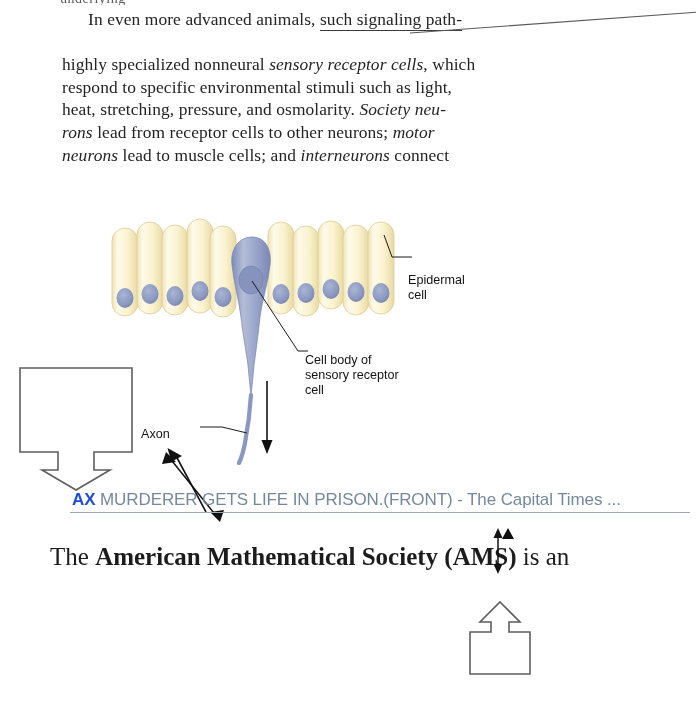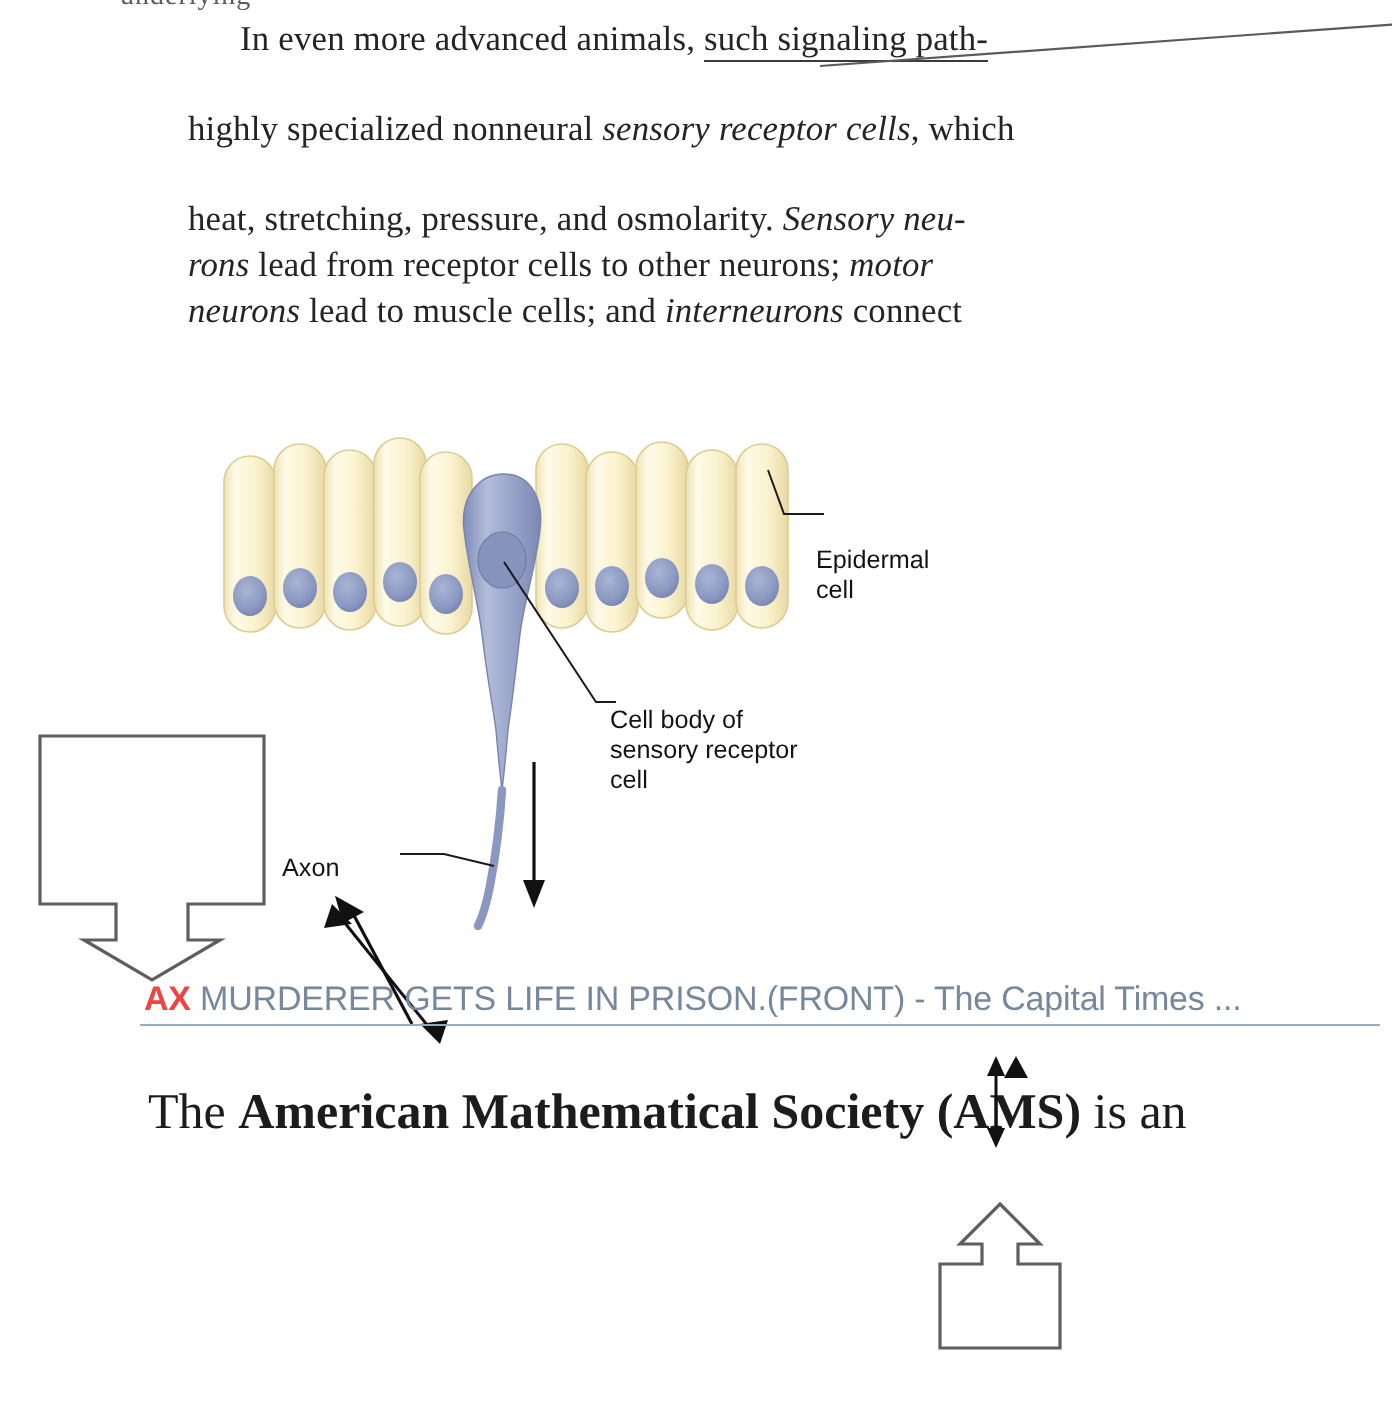--- a/index.html
+++ b/index.html
@@ -16,21 +16,20 @@
   .scan-clip{
     position:absolute;left:60px;top:-9px;width:120px;height:14px;
     overflow:hidden;color:#5b5b5b;font-size:14px;letter-spacing:.5px;
     font-family:"Liberation Serif", serif;
   }
   .scan-para{
     position:absolute;left:62px;top:8px;width:470px;
     font-family:"Liberation Serif", serif;
     font-size:17.4px;line-height:22.6px;color:#242424;
     letter-spacing:0.1px;
-    margin-left:32px;
   }
   .scan-para .ital{font-style:italic;}
   .scan-para .indent{display:inline-block;width:26px;}
   .uline{border-bottom:1.2px solid #3a3a3a;padding-bottom:1px;}
 
   
   .hair-line{position:absolute;}
   .fig-svg{position:absolute;left:0;top:0;}
 
   .fig-label{
@@ -45,21 +44,21 @@
   
   .block-arrow{position:absolute;}
 
   
   .link-line{
     position:absolute;left:72px;top:490px;
     font-family:"Liberation Sans", sans-serif;
     font-size:17px;color:#76889c;
     white-space:nowrap;letter-spacing:-0.1px;
   }
-  .link-line .ax{color:#ef4444;font-weight:bold;}
+  .link-line .ax{color:#1d4ed8;font-weight:bold;}
   .link-underline{
     position:absolute;left:70px;top:512px;width:620px;height:1px;
     background:#9aa9b8;
   }
 
   
   .anno-line{
     position:absolute;left:70px;top:518px;
     font-family:"Liberation Sans", sans-serif;
     font-size:13.4px;color:#10203f;white-space:nowrap;
@@ -82,39 +81,39 @@
     background-size:6px 5px;
     background-repeat:repeat-x;
     background-position:0 100%;
     padding-bottom:4px;
   }
 
   
   .ams-para{
     position:absolute;left:50px;top:542px;width:610px;
     font-family:"Liberation Serif", serif;
-    font-size:25px;line-height:30px;color:#1c1c1c;margin-left:24px;
+    font-size:25px;line-height:30px;color:#1c1c1c;
   }
   .ams-para b{font-weight:bold;}
 
   .vec{position:absolute;}
 </style>
 </head>
 <body>
 
 <div id="page">
 
   <div class="scan-clip">underlying</div>
 
   <div class="scan-para">
     <span class="indent"></span><span>In even more advanced animals, </span><span class="uline">such signaling path-</span><br>
     <br>
     <span>highly specialized nonneural </span><span class="ital">sensory receptor cells</span><span>, which</span><br>
-    <br>
-    <span>heat, stretching, pressure, and osmolarity. </span><span class="ital">Sensory neu-</span><br>
+    <span>respond to specific environmental stimuli such as light,</span><br>
+    <span>heat, stretching, pressure, and osmolarity. </span><span class="ital">Society neu-</span><br>
     <span class="ital">rons</span><span> lead from receptor cells to other neurons; </span><span class="ital">motor</span><br>
     <span class="ital">neurons</span><span> lead to muscle cells; and </span><span class="ital">interneurons</span><span> connect</span>
   </div>
 
   <svg class="hair-line" style="left:410px;top:6px;" width="290" height="34">
     <line x1="0" y1="27" x2="290" y2="6" stroke="#5a5a5a" stroke-width="1.1"></line>
   </svg>
 
   <svg class="fig-svg" style="left:100px;top:205px;" width="330" height="260">
     <defs>

